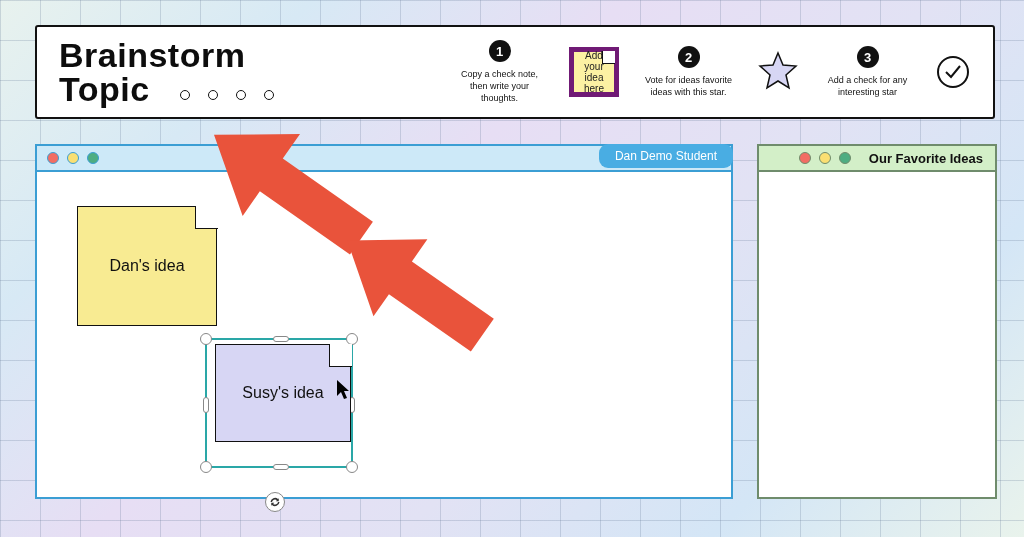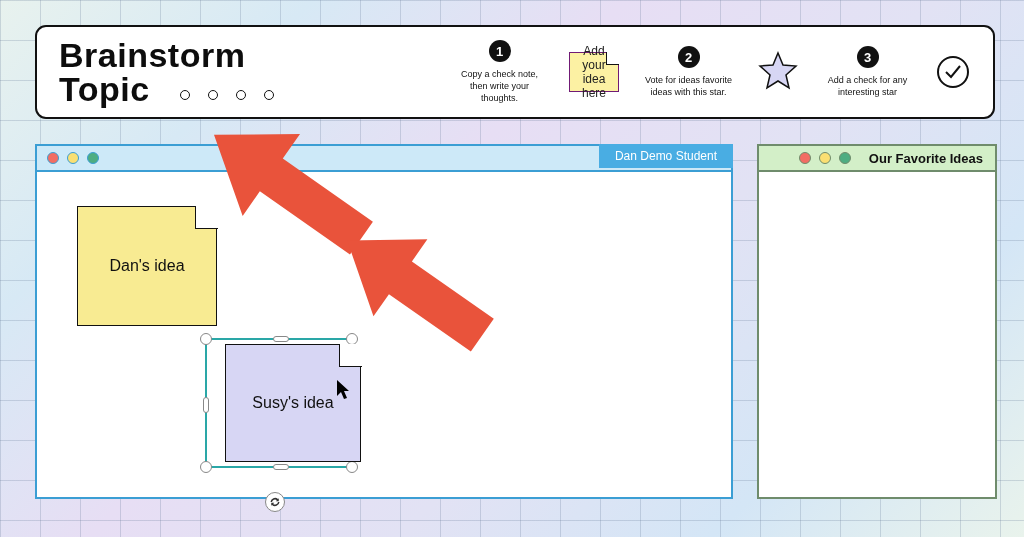--- a/index.html
+++ b/index.html
@@ -18,41 +18,41 @@
     background-image:
       linear-gradient(rgba(100,120,150,.25) 1px, transparent 1px),
       linear-gradient(90deg, rgba(100,120,150,.25) 1px, transparent 1px);
     background-size: 40px 40px;
     pointer-events:none;
   }
 
   
   .topbar {
     position:absolute; left:35px; top:25px; width:960px; height:94px;
-    background:#fff; border:2px solid #111; border-radius:11px;
+    background:#fff; border:2px solid #111; border-radius:3px;
     display:flex; align-items:center;
   }
   .title {
     font-family: Arial Black, Arial, sans-serif;
     font-weight:900; font-size:34px; line-height:34px; letter-spacing:0.5px;
     color:#0d0d0d; margin-left:22px;
     display:flex; flex-direction:column; gap:0;
   }
   .title-row2 { display:flex; align-items:flex-end; gap:16px;}
   .dots { display:flex; gap:18px; margin-left:14px; margin-bottom:6px;}
   .dot { width:10px; height:10px; border:1.5px solid #111; border-radius:50%; }
 
   .steps { margin-left:auto; display:flex; align-items:center; gap:22px; margin-right:24px;}
   .step { display:flex; flex-direction:column; align-items:center; text-align:center; width:95px; }
   .num-badge { width:22px; height:22px; border-radius:50%; background:#111; color:#fff; display:flex; align-items:center; justify-content:center; font-size:13px; font-weight:700; margin-bottom:6px;}
   .step-text { font-size:9px; color:#111; line-height:12px;}
   .mini-sticky {
-    width:50px; height:40px; background:#fcf1a3; border:1px solid #701a75;
+    width:50px; height:50px; background:#fcf1a3; border:5px solid #701a75;
     display:flex; align-items:center; justify-content:center; text-align:center;
-    font-size:12px; color:#222; position:relative;
+    font-size:10px; color:#222; position:relative;
   }
   .mini-sticky::after{
     content:""; position:absolute; top:-1px; right:-1px; width:12px; height:12px;
     background:#fff; border-left:1px solid #111; border-bottom:1px solid #111;
   }
   .star-icon svg { width:40px; height:40px; }
   .check-icon { width:32px; height:32px; border:2px solid #111; border-radius:50%; display:flex; align-items:center; justify-content:center;}
   .check-icon svg { width:20px; height:20px; }
 
   
@@ -62,39 +62,39 @@
   }
   .win-title {
     height:26px; background:#cde9f8; border-bottom:2px solid #3b9ed4;
     display:flex; align-items:center;
   }
   .traffic { display:flex; gap:8px; margin-left:10px;}
   .tl { width:12px; height:12px; border-radius:50%; border:1.5px solid #3b9ed4; }
   .tl.r{ background:#f26d63;} .tl.y{ background:#fadf72;} .tl.g{ background:#4ead82;}
   .win-label {
     position:absolute; right:-2px; top:-2px;
-    background:#49ade3; color:#fff; font-size:12px; padding:5px 16px;
+    background:#49ade3; color:#fff; font-size:12px; padding:5px 16px;border-radius:9px;
   }
   .canvas { position:relative; width:100%; height:calc(100% - 26px); background:#fff; overflow:visible;}
 
   
   .sticky-y {
     position:absolute; left:40px; top:34px; width:140px; height:120px;
     background:#f8eb92; border:1.5px solid #111;
     display:flex; align-items:center; justify-content:center;
     font-size:16px; color:#111;
   }
   .sticky-y::after{
     content:""; position:absolute; top:-1.5px; right:-1.5px; width:22px; height:22px;
     background:#fff; border-left:1.5px solid #111; border-bottom:1.5px solid #111;
   }
 
   
   .sticky-p {
-    position:absolute; left:188px; top:172px; width:136px; height:118px;
+    position:absolute; left:178px; top:172px; width:136px; height:98px;
     background:#d7d6f4; border:1.5px solid #111;
     display:flex; align-items:center; justify-content:center;
     font-size:16px; color:#111;
   }
   .sticky-p::after{
     content:""; position:absolute; top:-1.5px; right:-1.5px; width:22px; height:22px;
     background:#fff; border-left:1.5px solid #111; border-bottom:1.5px solid #111;
   }
   .sel-box { position:absolute; border:2px solid #2aa7a7; pointer-events:none;}
   .sel-handle { position:absolute; width:12px; height:12px; background:#fff; border:1.5px solid #888; border-radius:50%; }

